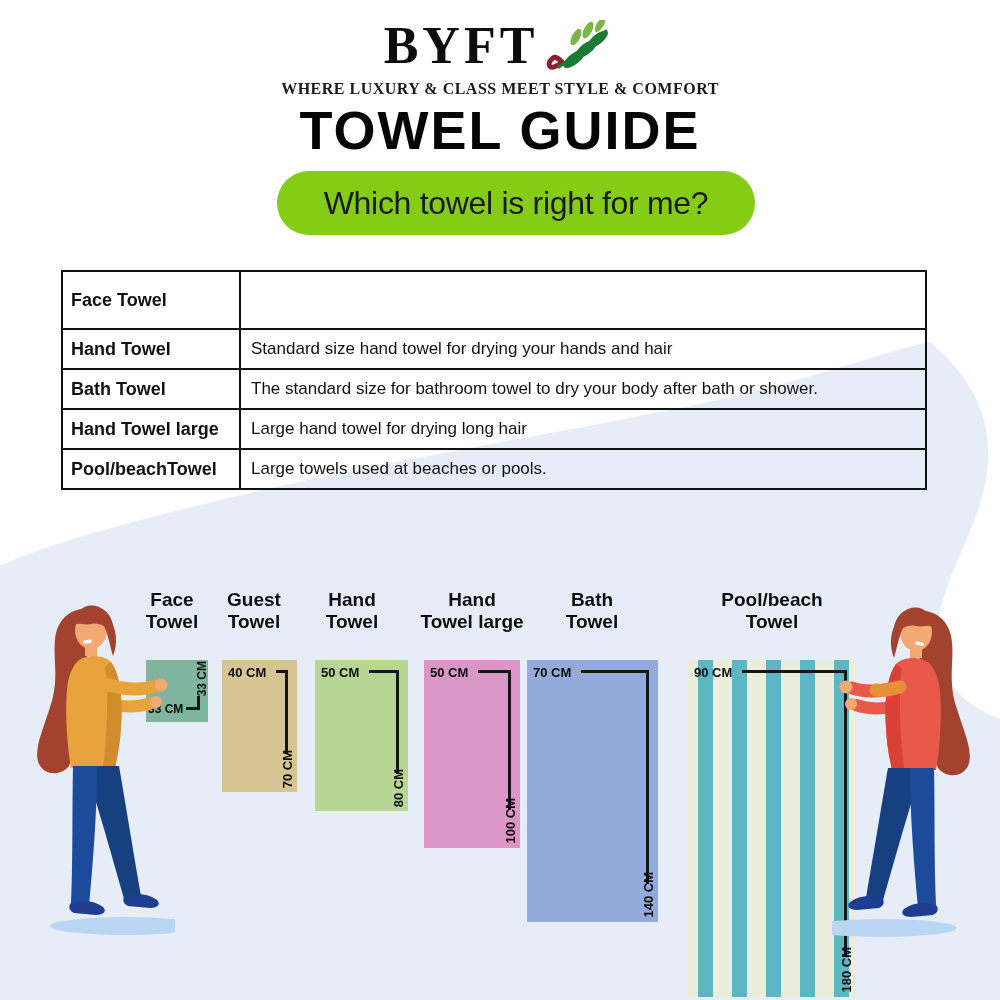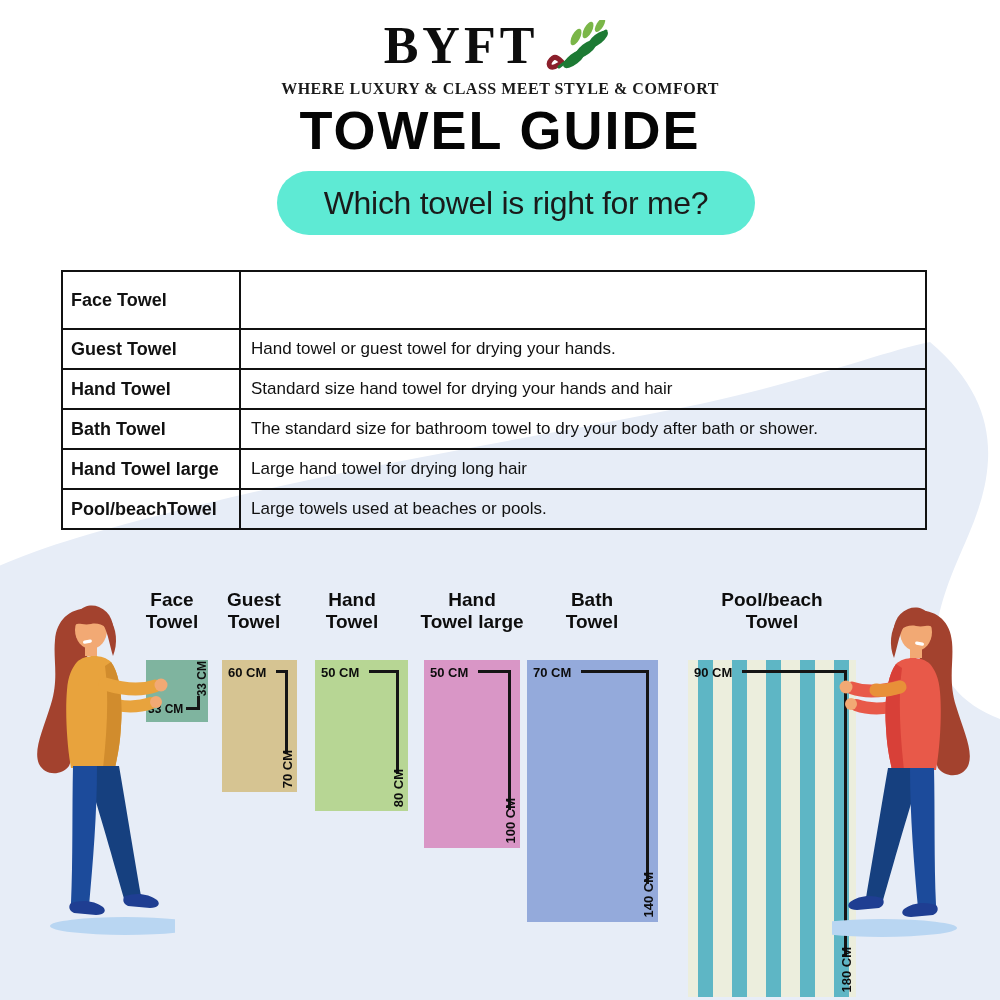--- a/index.html
+++ b/index.html
@@ -111,31 +111,27 @@
       <ellipse cx="42" cy="29" rx="13" ry="5.5" fill="#1d7a34" transform="rotate(-38 42 29)"></ellipse>
       <ellipse cx="54" cy="19" rx="12" ry="5" fill="#1d7a34" transform="rotate(-38 54 19)"></ellipse>
       <ellipse cx="32" cy="17" rx="9" ry="4" fill="#7ab648" transform="rotate(-62 32 17)"></ellipse>
       <ellipse cx="44" cy="10" rx="9" ry="4" fill="#7ab648" transform="rotate(-62 44 10)"></ellipse>
       <ellipse cx="56" cy="5" rx="8" ry="3.5" fill="#7ab648" transform="rotate(-58 56 5)"></ellipse>
     </svg>
   </span>
 </div>
 <div class="abs tagline">WHERE LUXURY &amp; CLASS MEET STYLE &amp; COMFORT</div>
 <div class="abs page-title">TOWEL GUIDE</div>
-<div class="abs banner" style="background:#5eead4">
+<div class="abs banner" style="background:#84cc16">
   <span>Which towel is right for me?</span>
 </div>
 
 <div class="abs gtable">
   <div class="grow rh-tall">
     <div class="gname">Face Towel</div>
-  </div>
-  <div class="grow rh">
-    <div class="gname">Guest Towel</div>
-    <div class="gdesc">Hand towel or guest towel for drying your hands.</div>
   </div>
   <div class="grow rh">
     <div class="gname">Hand Towel</div>
     <div class="gdesc">Standard size hand towel for drying your hands and hair</div>
   </div>
   <div class="grow rh">
     <div class="gname">Bath Towel</div>
     <div class="gdesc">The standard size for bathroom towel to dry your body after bath or shower.</div>
   </div>
   <div class="grow rh">
@@ -174,21 +170,21 @@
 </div>
 
 <div class="towel tw-face" style="background:#7fb49f">
   <span class="dim-h">33 CM</span>
   <i class="fbr-v"></i>
   <i class="fbr-h"></i>
   <span class="face-w">33 CM</span>
 </div>
 
 <div class="towel tw-guest" style="background:#d6c492">
-  <span class="dim-w">60 CM</span>
+  <span class="dim-w">40 CM</span>
   <i class="dl-top"></i>
   <i class="dl-side"></i>
   <span class="dim-h">70 CM</span>
 </div>
 
 <div class="towel tw-hand" style="background:#b7d694">
   <span class="dim-w">50 CM</span>
   <i class="dl-top"></i>
   <i class="dl-side"></i>
   <span class="dim-h">80 CM</span>

